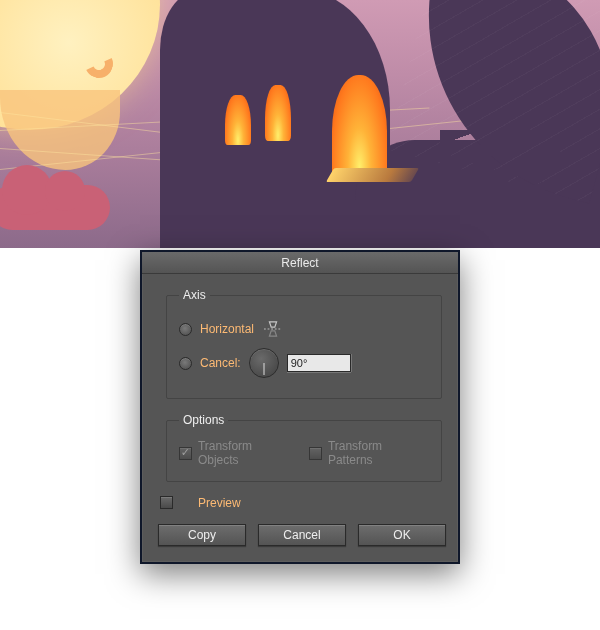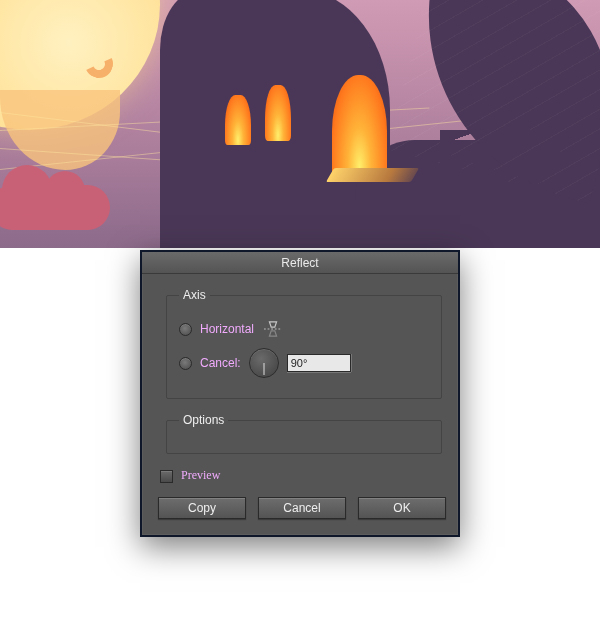--- a/index.html
+++ b/index.html
@@ -176,21 +176,21 @@
     background: radial-gradient(circle at 45% 40%, #7a7a7a, #4a4a4a);
     display: inline-flex; align-items: center; justify-content: center;
     box-shadow: inset 0 1px 0 rgba(255,255,255,.15);
   }
   .radio.sel::after {
     content:"";
     width:6px;height:6px;border-radius:50%;
     background:#ff8a1f;
     box-shadow: 0 0 3px rgba(255,130,20,.9);
   }
-  .lbl { color:#f0abfc; }
+  .lbl { color:#fdba74; }
   .lbl.sel { color:#ff9a33; }
   .lbl.dim, .dim { color:#8a8a8a; }
 
   .icon-mirror {
     width: 22px; height: 18px;
     display:inline-block;
     position:relative;
   }
   .icon-mirror svg { width:100%; height:100%; display:block; }
 
@@ -234,21 +234,21 @@
     color:#bdbdbd;
     font-size:11px;
     line-height:11px;
     position:relative;
     top:-1px;
   }
   .checkbox.disabled { opacity:.7; }
 
   .options-row { display:flex; gap:14px; align-items:center; }
 
-  .preview-row { display:flex; align-items:flex-end; gap:8px; margin: 2px 0 14px 2px; font-family: Liberation Serif, serif; }
+  .preview-row { display:flex; align-items:flex-start; gap:25px; margin: 2px 0 14px 2px; }
 
   .buttons { display:flex; gap:12px;border-radius:7px; }
   .btn {
     flex: 0 0 88px;
     height: 22px;
     background: linear-gradient(#6d6d6d,#545454);
     border:1px solid #2a2a2a;
     color:#eee;
     display:flex;align-items:center;justify-content:center;
     box-shadow: inset 0 1px 0 rgba(255,255,255,.15), 0 1px 1px rgba(0,0,0,.3);
@@ -303,20 +303,30 @@
       <div class="row angle">
         <span class="radio"></span>
         <span class="lbl">Cancel:</span>
         <span class="angle-dial"></span>
         <input class="angle-input" value="90°" style="">
       </div>
     </fieldset>
 
     <fieldset>
       <legend>Options</legend>
+      <div class="options-row">
+        <span style="display:flex;align-items:center;gap:6px">
+          <span class="checkbox checked disabled"></span>
+          <span class="dim">Transform Objects</span>
+        </span>
+        <span style="display:flex;align-items:center;gap:6px">
+          <span class="checkbox disabled"></span>
+          <span class="dim">Transform Patterns</span>
+        </span>
+      </div>
     </fieldset>
 
     <div class="preview-row">
       <span class="checkbox"></span>
       <span class="lbl">Preview</span>
     </div>
 
     <div class="buttons">
       <div class="btn">Copy</div>
       <div class="btn">Cancel</div>

